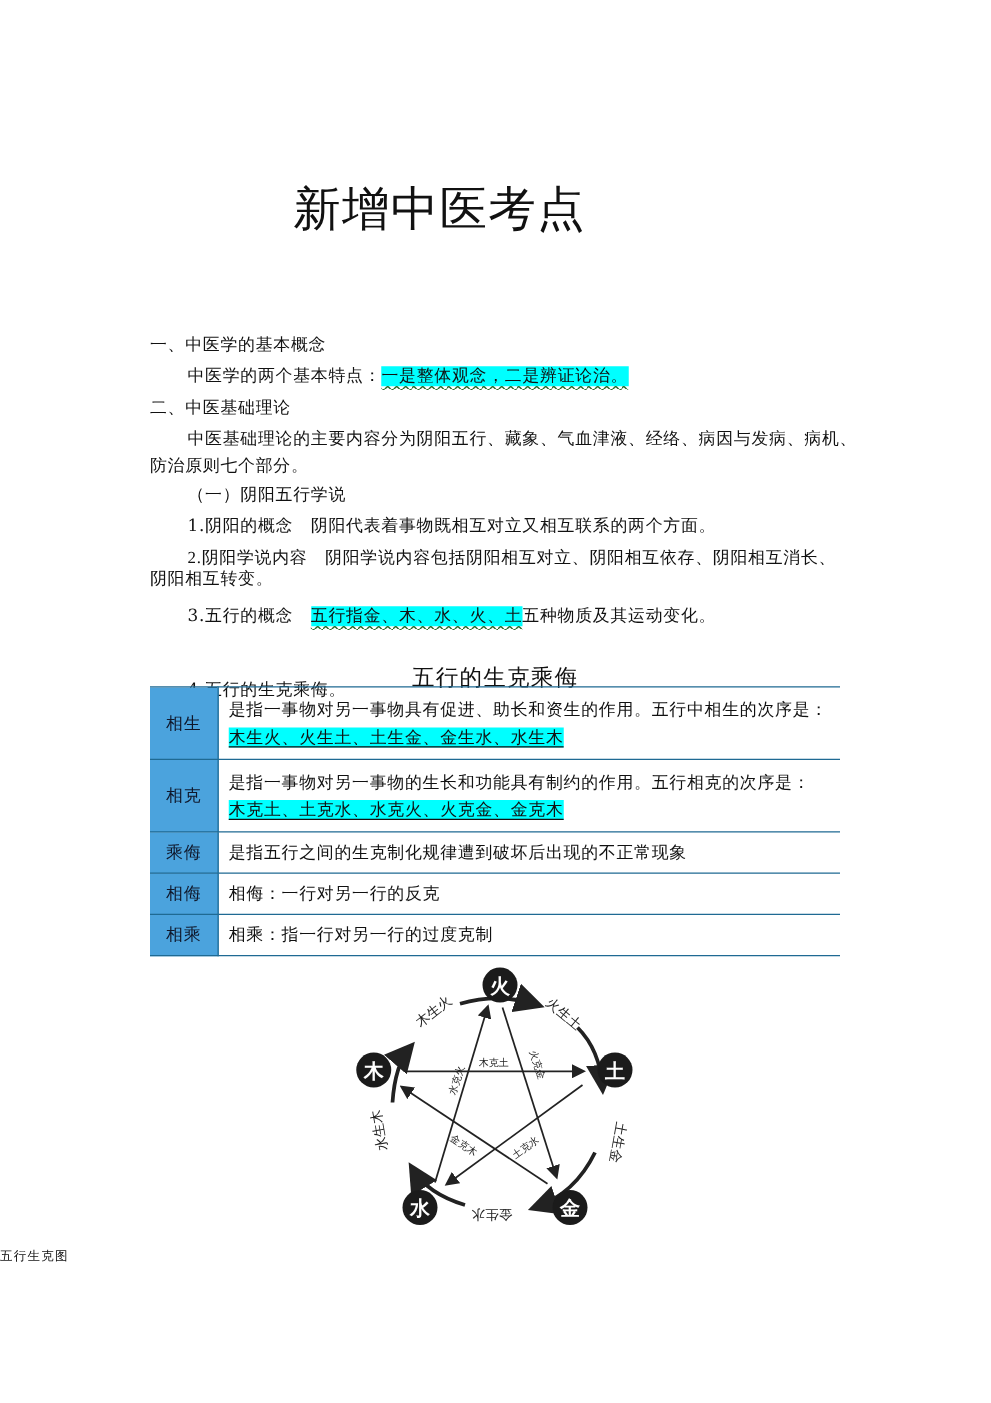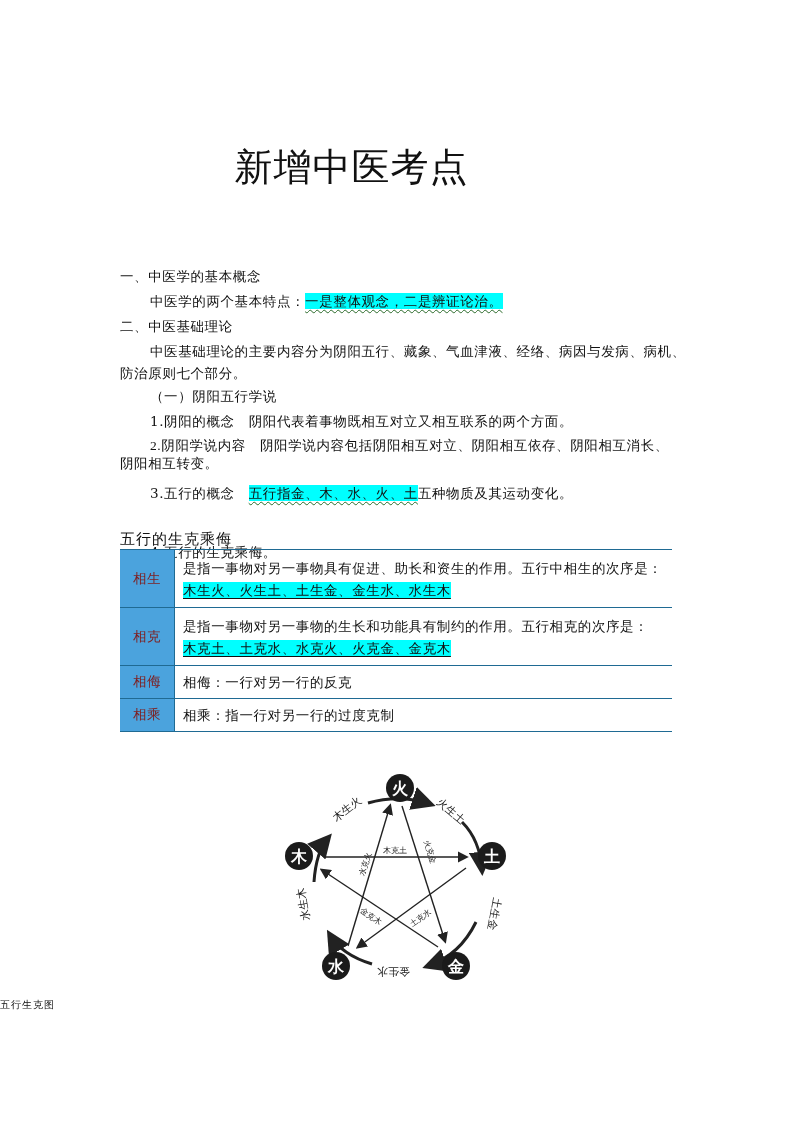--- a/index.html
+++ b/index.html
@@ -3,24 +3,24 @@
   <meta charset="utf-8">
   <style>
     html, body { margin:0; padding:0; background:#ffffff; }
     body { width:793px; height:1122px; position:relative; overflow:hidden;
            font-family:"DejaVu Serif","Liberation Serif",serif; color:#111; }
     .title { position:absolute; left:0; width:703px; top:142px; text-align:center;
              font-size:38px; letter-spacing:1px; font-family:"DejaVu Serif",serif; font-weight:normal; }
     .line { position:absolute; font-size:13.5px; line-height:22px; white-space:nowrap; letter-spacing:0.6px; }
     .hl { background:#00ffff; text-decoration:underline wavy #2a6a2a; text-decoration-thickness:1px; text-underline-offset:3px; }
     .hl2 { background:#00ffff; text-decoration:underline; text-underline-offset:3px; }
-    .caption { position:absolute; left:120px; width:552px; text-align:left; font-size:15px; letter-spacing:1px; }
+    .caption { position:absolute; left:120px; width:552px; text-align:center; font-size:18px; letter-spacing:1px; }
     table.wx { position:absolute; left:120px; top:549px; width:552px; border-collapse:collapse; font-size:13.5px; letter-spacing:0.6px; }
     table.wx td { border-top:1.5px solid #1f6a93; border-bottom:1.5px solid #1f6a93; padding:3px 8px; vertical-align:middle; }
-    table.wx td.hd { width:46px; background:#4ba3dd; color:#7f1d1d; text-align:center; border-right:1.5px solid #1f6a93; padding:0 4px; }
+    table.wx td.hd { width:46px; background:#4ba3dd; color:#0f172a; text-align:center; border-right:1.5px solid #1f6a93; padding:0 4px; }
     table.wx td.bd { line-height:22px; }
     .diagram { position:absolute; left:280px; top:770px; width:240px; height:215px; }
     .fig-caption { position:absolute; left:0; width:793px; top:998px; text-align:left; font-size:10px; letter-spacing:1px; }
   </style>
 </head>
 <body>
 
 <div class="title">新增中医考点</div>
 
 <div class="line" style="left:120px;top:265px;">一、中医学的基本概念</div>
@@ -49,20 +49,24 @@
       <div>是指一事物对另一事物具有促进、助长和资生的作用。五行中相生的次序是：</div>
       <span class="hl2">木生火、火生土、土生金、金生水、水生木</span>
     </td>
   </tr>
   <tr style="height:58px;">
     <td class="hd">相克</td>
     <td class="bd">
       <div>是指一事物对另一事物的生长和功能具有制约的作用。五行相克的次序是：</div>
       <span class="hl2">木克土、土克水、水克火、火克金、金克木</span>
     </td>
+  </tr>
+  <tr style="height:33px;">
+    <td class="hd">乘侮</td>
+    <td class="bd">是指五行之间的生克制化规律遭到破坏后出现的不正常现象</td>
   </tr>
   <tr style="height:33px;">
     <td class="hd">相侮</td>
     <td class="bd">相侮：一行对另一行的反克</td>
   </tr>
   <tr style="height:33px;">
     <td class="hd">相乘</td>
     <td class="bd">相乘：指一行对另一行的过度克制</td>
   </tr>
 </tbody>

